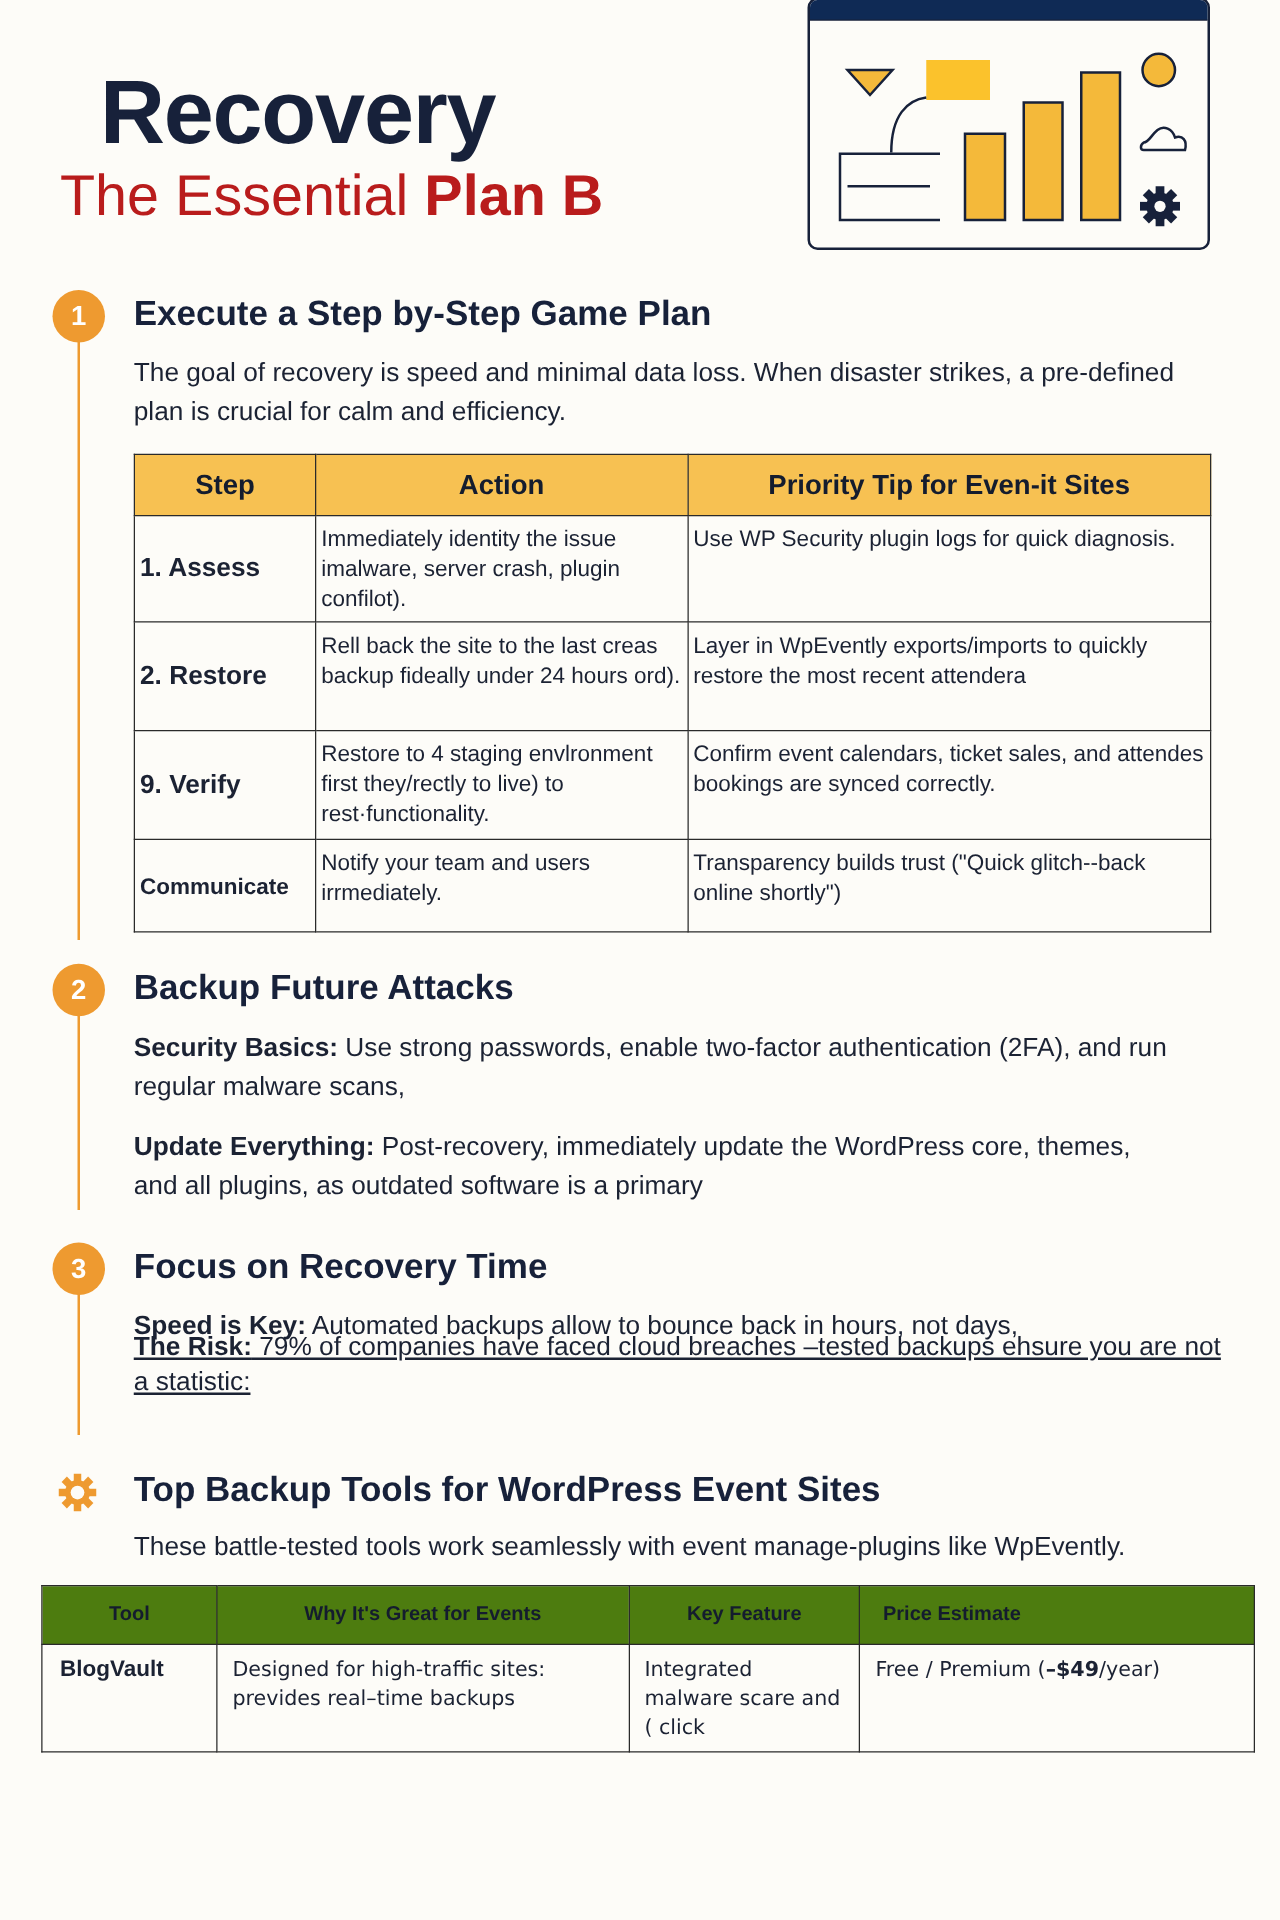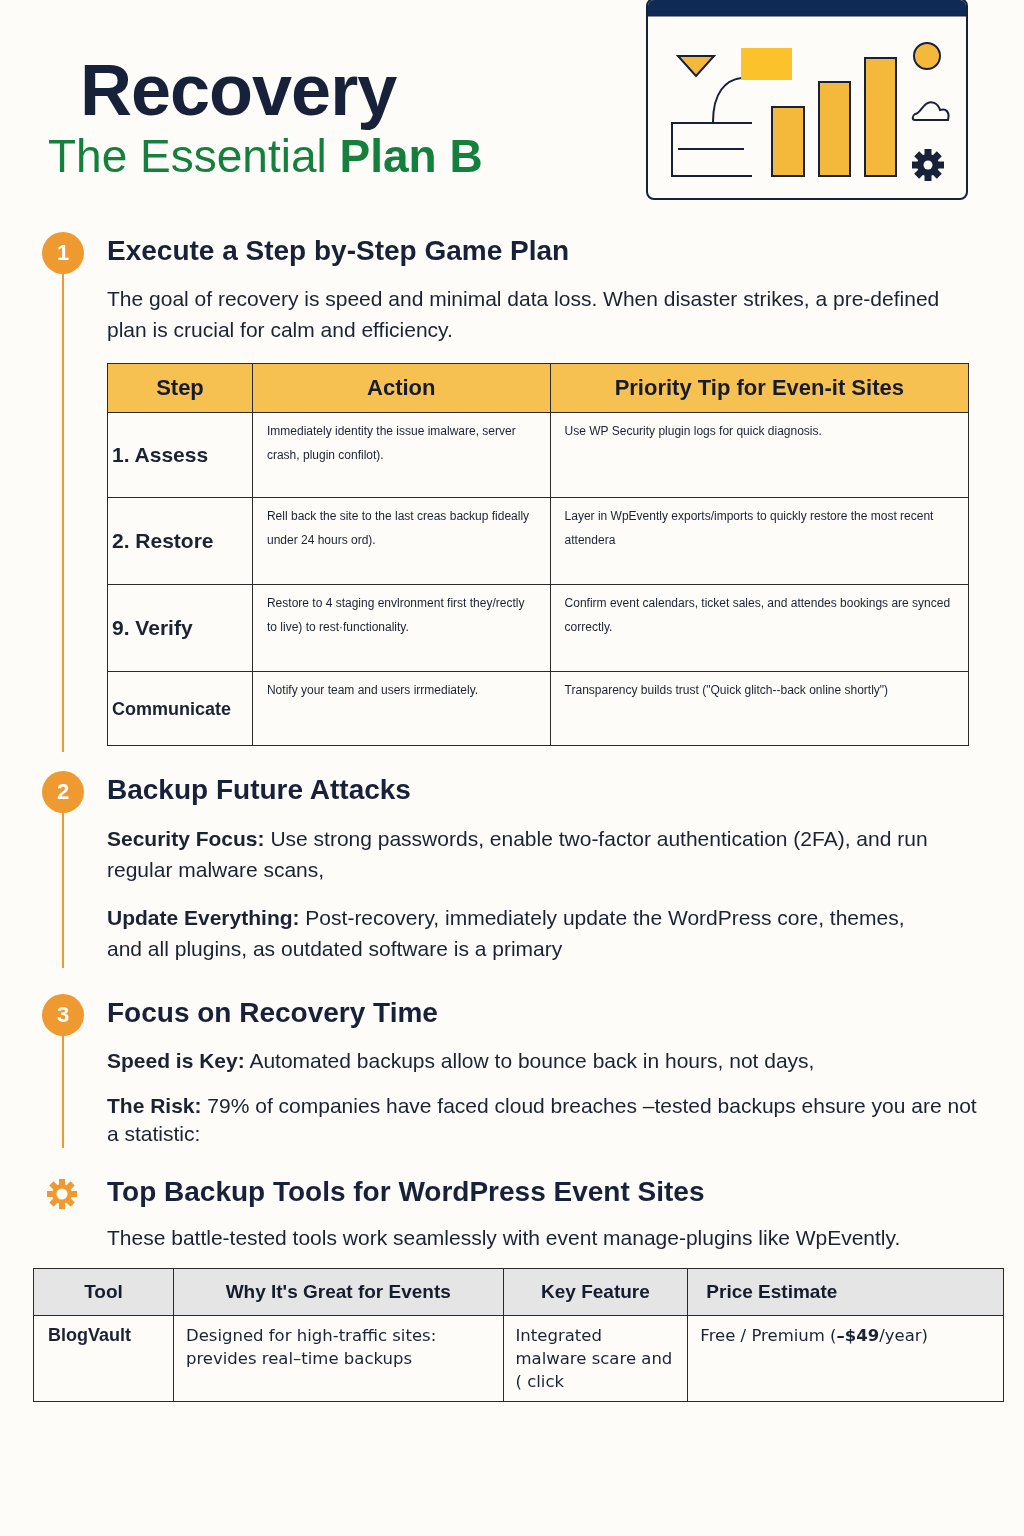--- a/index.html
+++ b/index.html
@@ -10,21 +10,21 @@
       color: #141c2e;
       position: relative;
     }
     .title {
       position: absolute; left: 64px; top: 38px;
       font-size: 72px; font-weight: 700; letter-spacing: -1px;
       color: #17213a; margin: 16px; line-height: 1;
     }
     .subtitle {
       position: absolute; left: 48px; top: 133px;
-      font-size: 46px; font-weight: 400; color: #15803d; line-height: 1;
+      font-size: 46px; font-weight: 400; color: #b91c1c; line-height: 1;
     }
     .subtitle b { font-weight: 700; }
 
     
     .illus {
       position: absolute; left: 646px; top: -2px; width: 322px; height: 202px;
       border: 2px solid #17213a; border-radius: 8px; background: #fdfcf8;
       box-sizing: border-box; overflow: hidden;
     }
     .illus svg { position: absolute; left: 0; top: 0; }
@@ -48,40 +48,40 @@
     .para b { font-weight: 700; }
 
     
     table { border-collapse: collapse; position: absolute; }
     .t1 { left: 107px; top: 363px; width: 862px; }
     .t1 th {
       background: #f7c152; font-size: 22px; font-weight: 700; height: 46px;
       border: 1.5px solid #2a2a2a; color: #141c2e;
     }
     .t1 td {
-      border: 1.5px solid #2a2a2a; font-size: 12px; line-height: 24px; color: #1b2233;
-      padding: 6px 14px; vertical-align: top; background: #fdfcf8;
+      border: 1.5px solid #2a2a2a; font-size: 18px; line-height: 24px; color: #1b2233;
+      padding: 6px 4px; vertical-align: top; background: #fdfcf8;
     }
     .t1 td.step {
       font-weight: 700; font-size: 21px; text-align: left; vertical-align: middle; padding: 0 4px;
     }
     .t1 td.step.small { font-size: 18px; }
     .t1 .r1 td { height: 72px; }
     .t1 .r2 td { height: 74px; }
     .t1 .r3 td { height: 74px; }
     .t1 .r4 td { height: 61px; vertical-align: middle; }
     .t1 .r4 td.tip, .t1 .r4 td.act { vertical-align: top; }
 
     
     .gear { position: absolute; left: 46px; top: 1178px; }
 
     
     .t2 { left: 33px; top: 1268px; width: 971px; }
     .t2 th {
-      background: #e5e5e5; font-size: 19px; font-weight: 700; height: 44px;
+      background: #4d7c0f; font-size: 16px; font-weight: 700; height: 44px;
       border: 1.5px solid #2a2a2a; color: #141c2e; text-align: center;
     }
     .t2 th.left { text-align: left; padding-left: 18px; }
     .t2 td {
       border: 1.5px solid #2a2a2a; font-size: 18px; line-height: 23px; color: #1b2233;
       padding: 8px 12px; vertical-align: top; background: #fdfcf8;
       font-family: "DejaVu Sans", sans-serif; font-size: 16.5px;
     }
     .t2 td.tool { font-weight: 700; font-family: "Liberation Sans", sans-serif; font-size: 18px; padding-left: 14px; }
     .t2 tr.rr td { height: 46px; }
@@ -165,33 +165,33 @@
       <td class="act">Notify your team and users irrmediately.</td>
       <td class="tip">Transparency builds trust ("Quick glitch--back online shortly")</td>
     </tr>
   </tbody>
 </table>
 
 <div class="vline" style="top:810px;height:158px;"></div>
 <div class="badge" style="top:771px;">2</div>
 <h2 class="h2" style="top:775px;">Backup Future Attacks</h2>
 <p class="para" style="top:823px;width:870px;">
-  <b>Security Focus:</b><span> Use strong passwords, enable two-factor authentication (2FA), and run regular malware scans,</span>
+  <b>Security Basics:</b><span> Use strong passwords, enable two-factor authentication (2FA), and run regular malware scans,</span>
 </p>
 <p class="para" style="top:902px;width:820px;">
   <b>Update Everything:</b><span> Post-recovery, immediately update the WordPress core, themes, and all plugins, as outdated software is a primary</span>
 </p>
 
 <div class="vline" style="top:1034px;height:114px;"></div>
 <div class="badge" style="top:994px;">3</div>
 <h2 class="h2" style="top:998px;">Focus on Recovery Time</h2>
 <p class="para" style="top:1045px;">
   <b>Speed is Key:</b><span> Automated backups allow to bounce back in hours, not days,</span>
 </p>
-<p class="para" style="top:1092px;line-height:28px;width:870px;">
+<p class="para" style="top:1064px;line-height:28px;width:870px;text-decoration:underline;">
   <b>The Risk:</b><span> 79% of companies have faced cloud breaches –tested backups ehsure you are not a statistic:</span>
 </p>
 
 <svg class="gear" width="32" height="32" viewBox="-16 -16 32 32">
   <g fill="#ee9a30">
     <circle r="10"></circle>
     <rect x="-3" y="-15" width="6" height="6"></rect>
     <rect x="-3" y="9" width="6" height="6"></rect>
     <rect x="-15" y="-3" width="6" height="6"></rect>
     <rect x="9" y="-3" width="6" height="6"></rect>

